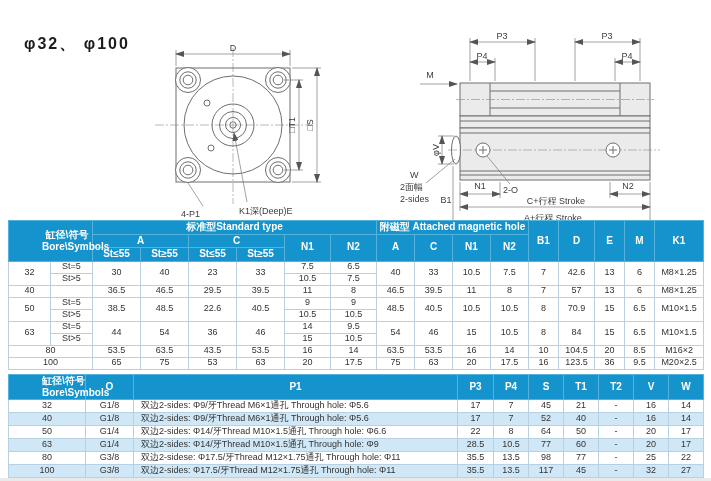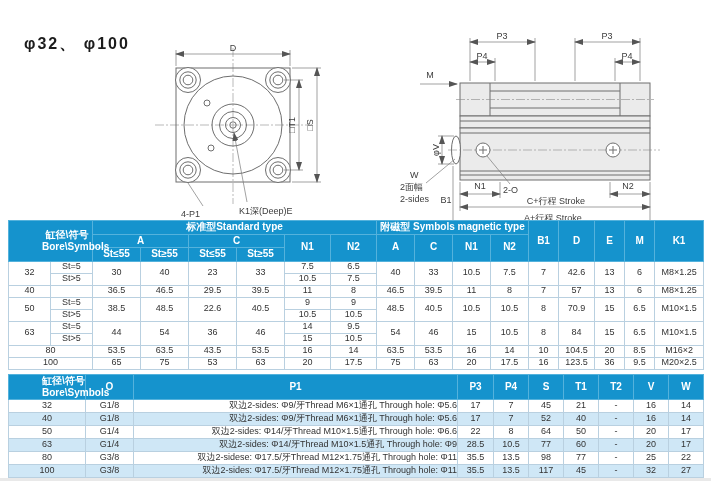--- a/index.html
+++ b/index.html
@@ -31,21 +31,21 @@
     border:1px solid #54b2dc;padding:0;line-height:1.25;vertical-align:middle;
   }
   .tbl td{
     border:1px solid #b9d0e0;text-align:center;vertical-align:middle;
     padding:0;height:11px;font-size:9px;line-height:1.1;background:#fff;
   }
   #table1 thead tr{height:13px;}
   #table2 thead tr{height:24px;}
   #table2 td{height:12px;font-size:9px;}
   #table2 tr.alt td{background:#cfe7f6;}
-  td.p1cell{text-align:right;padding-left:7px;font-size:8.5px;}
+  td.p1cell{text-align:left;padding-left:7px;font-size:8.5px;}
   .h2l{display:block;line-height:1.2;padding-left:33px;}
   .bottom-strip{position:absolute;left:0;bottom:0;width:711px;height:3px;background:#e9e9e9;}
 </style>
 </head>
 <body>
 
 <div class="drawing-area">
   <div class="page-title">φ32、 φ100</div>
 
   <svg id="frontView" width="222" height="202" viewBox="0 0 222 202">
@@ -198,21 +198,21 @@
       <col style="width:30px">
       <col style="width:49px">
   </colgroup>
   <thead>
     <tr>
       <th rowspan="3" colspan="2">
         <span class="h2l">缸径\符号</span>
         <span class="h2l">Bore\Symbols</span>
       </th>
       <th colspan="6">标准型Standard type</th>
-      <th colspan="4">附磁型 Symbols magnetic type</th>
+      <th colspan="4">附磁型 Attached magnetic hole</th>
       <th rowspan="3">B1</th>
       <th rowspan="3">D</th>
       <th rowspan="3">E</th>
       <th rowspan="3">M</th>
       <th rowspan="3">K1</th>
     </tr>
     <tr>
       <th colspan="2">A</th>
       <th colspan="2">C</th>
       <th rowspan="2">N1</th>

